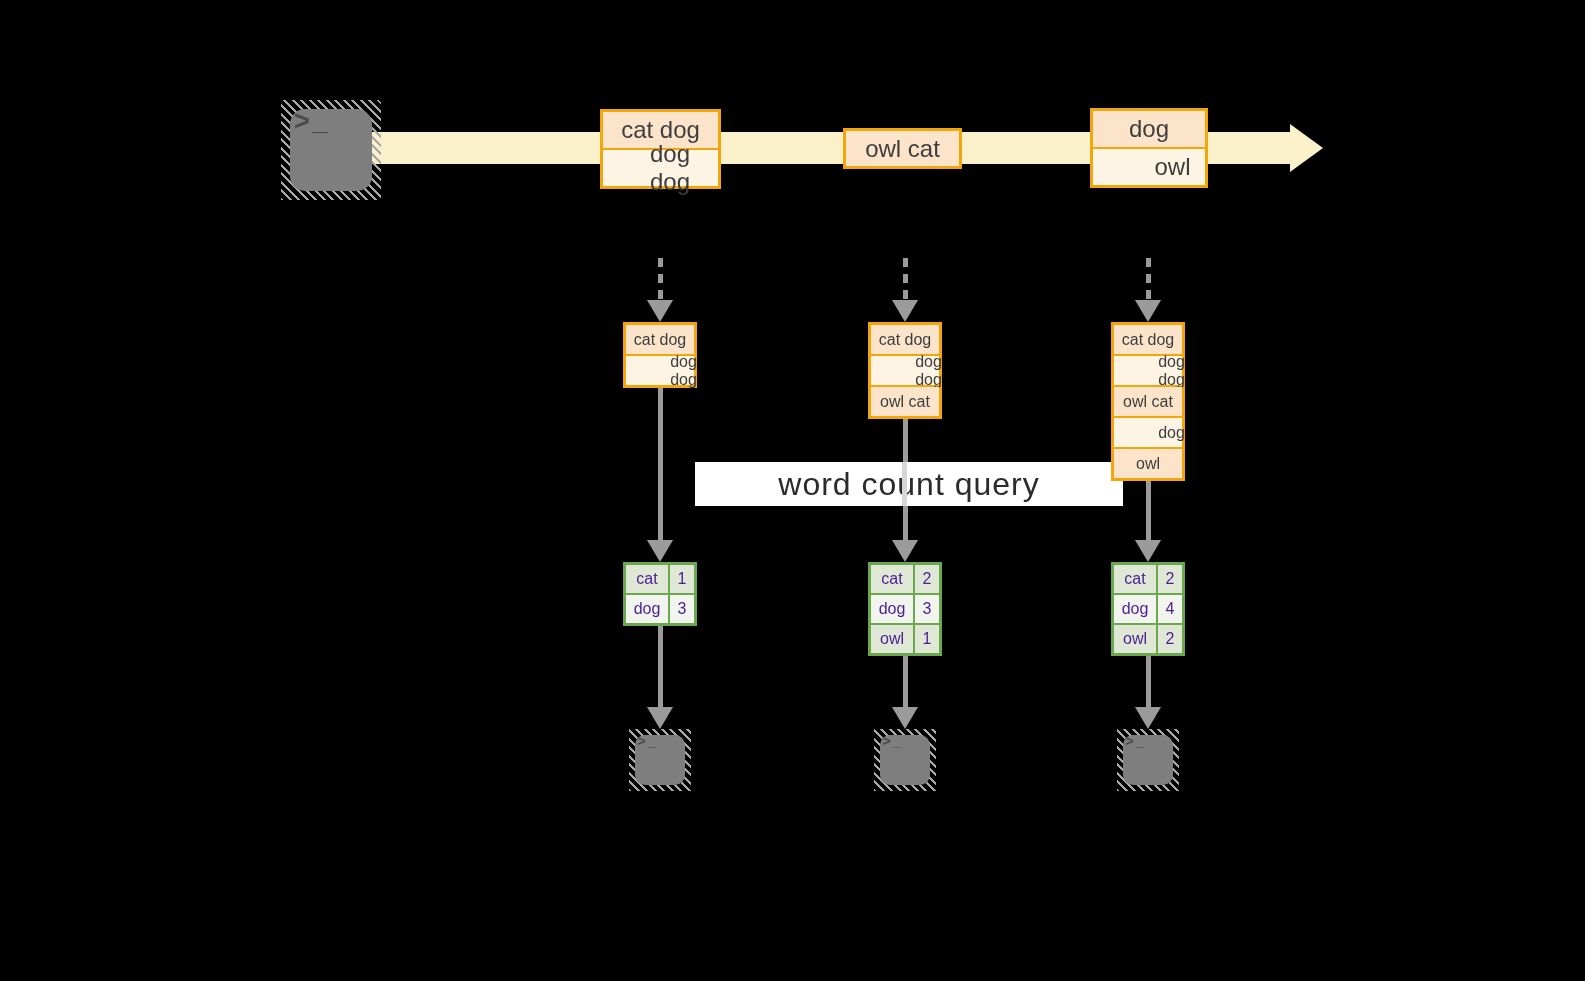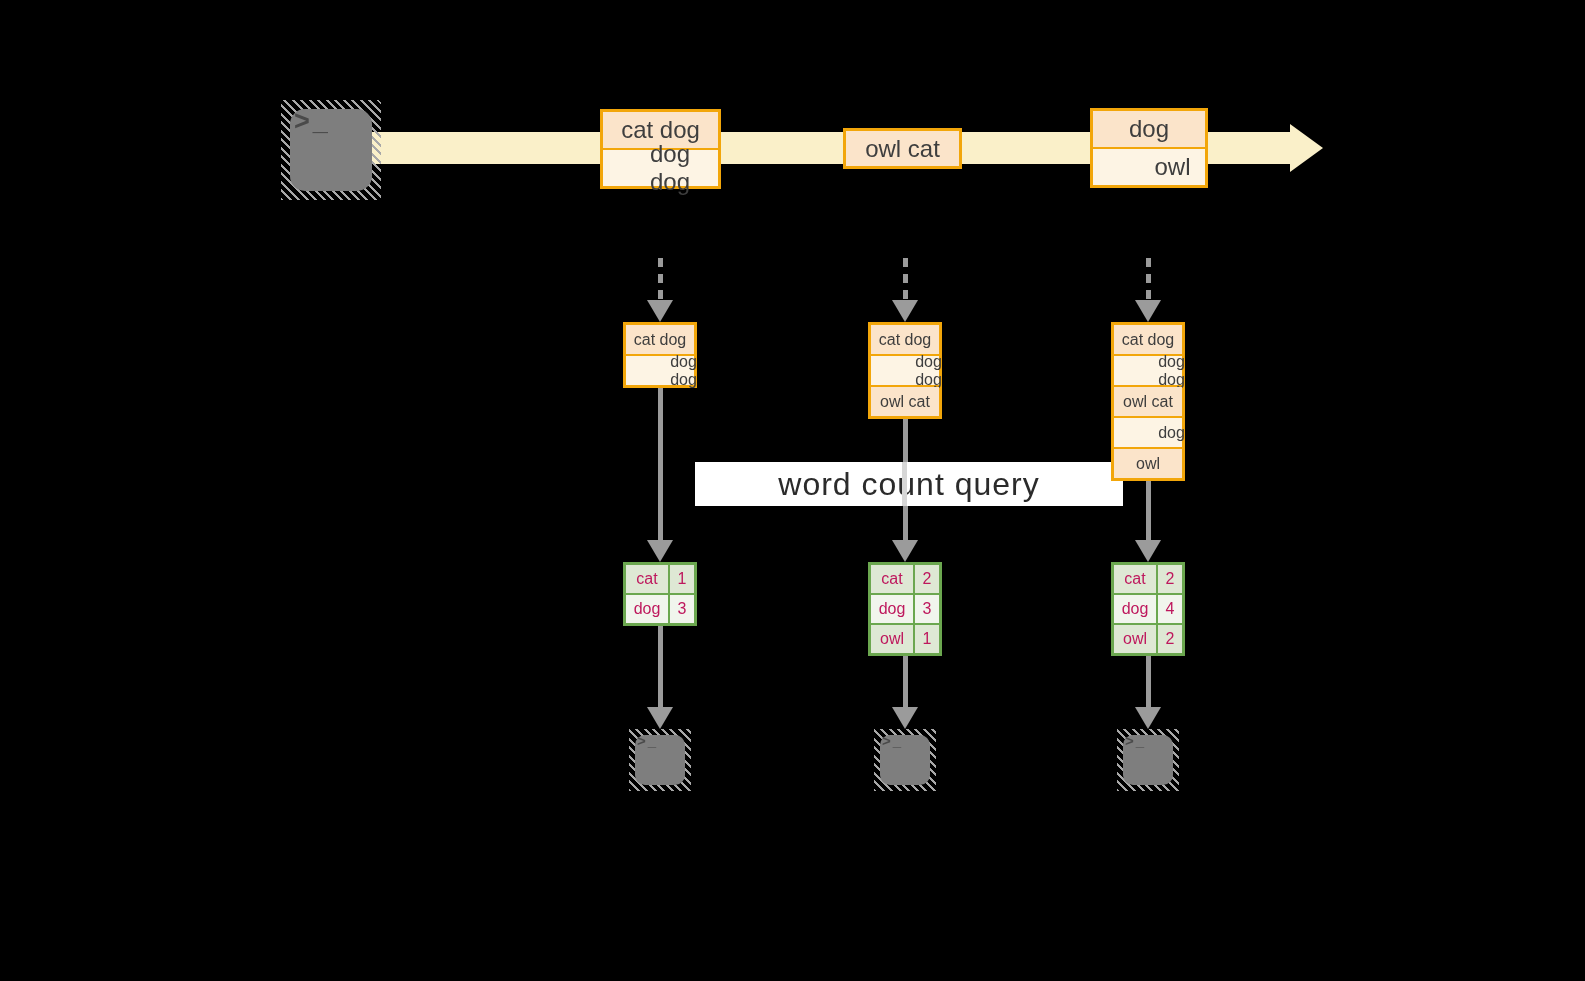--- a/index.html
+++ b/index.html
@@ -27,21 +27,21 @@
   .cell.cream { background:#fdf4e4;padding-left:47px; }
   .stream-box { width:121px; }
   .stream-box .cell { height:36px; font-size:24px; }
   .stream-box.single .cell { height:35px; }
   .state-box { width:74px; }
   .state-box .cell { height:29px; font-size:16px; }
   
   .gtable { position:absolute; box-sizing:border-box; width:74px; display:grid;
     grid-template-columns:1fr 24px; gap:2px; background:#6ba74f; border:3px solid #6ba74f; z-index:4; }
   .gtable .cell { height:28px; display:flex; align-items:center; justify-content:center;
-    font-size:16px; color:#be185d; }
+    font-size:16px; color:#4c1d95; }
   .cell.sage { background:#dee8d4; }
   .cell.sagelight { background:#f1f5ed; }
   
   .varrow { position:absolute; width:26px; display:flex; flex-direction:column; align-items:center; z-index:1; }
   .varrow .shaft { width:5px; flex:1; background:#9b9b9b; }
   .varrow .shaft.dashed { background:repeating-linear-gradient(to bottom,#9b9b9b 0 9px, rgba(0,0,0,0) 9px 16px); }
   .varrow .head { width:0; height:0; border-left:13px solid transparent;
     border-right:13px solid transparent; border-top:22px solid #9b9b9b; }
   
   .query-box { position:absolute; left:695px; top:462px; width:428px; height:44px;

